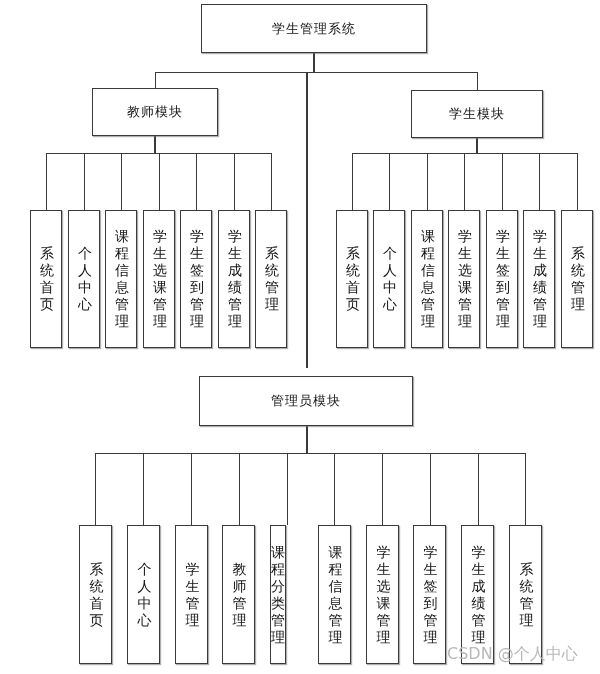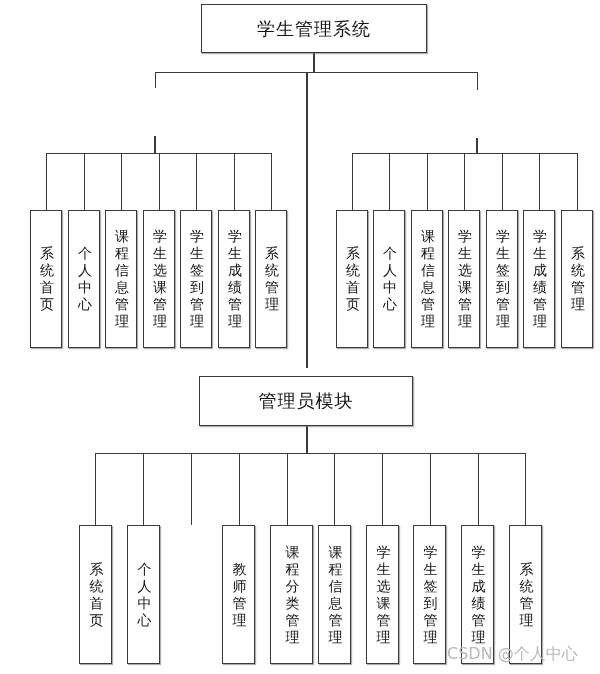--- a/index.html
+++ b/index.html
@@ -21,21 +21,21 @@
     position:absolute;
     box-sizing:border-box;
     background:#ffffff;
     border:1px solid #3a3a3a;
     box-shadow:1px 1px 1px rgba(110,110,110,0.55);
     display:flex;
     align-items:center;
     justify-content:center;
     color:#141414;
   }
-  .module { font-size:18px; letter-spacing:1px; }
+  .module { font-size:13px; letter-spacing:1px; }
   .leaf   { font-size:14px; }
   .vtext {
     display:block;
     width:16px;
     word-break:break-all;
     text-align:right;
     line-height:17px;
   }
   .watermark {
     position:absolute;
@@ -86,20 +86,26 @@
   <div class="line" style="left:287px;top:453px;width:1px;height:72px"></div>
   <div class="line" style="left:334px;top:453px;width:1px;height:72px"></div>
   <div class="line" style="left:382px;top:453px;width:1px;height:72px"></div>
   <div class="line" style="left:430px;top:453px;width:1px;height:72px"></div>
   <div class="line" style="left:478px;top:453px;width:1px;height:72px"></div>
   <div class="line" style="left:525px;top:453px;width:1px;height:72px"></div>
 
   <div class="node module" style="left:201px;top:4px;width:226px;height:49px">
     <span>学生管理系统</span>
   </div>
+  <div class="node module" style="left:92px;top:88px;width:126px;height:48px">
+    <span>教师模块</span>
+  </div>
+  <div class="node module" style="left:411px;top:90px;width:132px;height:48px">
+    <span>学生模块</span>
+  </div>
   <div class="node module" style="left:199px;top:376px;width:214px;height:50px">
     <span>管理员模块</span>
   </div>
 
   <div class="node leaf" style="left:30px;top:210px;width:32px;height:138px">
       <span class="vtext">系统首页</span>
     </div>
   <div class="node leaf" style="left:68px;top:210px;width:32px;height:138px">
       <span class="vtext">个人中心</span>
     </div>
@@ -140,24 +146,27 @@
   <div class="node leaf" style="left:561px;top:210px;width:32px;height:138px">
       <span class="vtext">系统管理</span>
     </div>
 
   <div class="node leaf" style="left:79px;top:525px;width:33px;height:139px">
       <span class="vtext">系统首页</span>
     </div>
   <div class="node leaf" style="left:127px;top:525px;width:33px;height:139px">
       <span class="vtext">个人中心</span>
     </div>
+  <div class="node leaf" style="left:175px;top:525px;width:33px;height:139px">
+      <span class="vtext">学生管理</span>
+    </div>
   <div class="node leaf" style="left:222px;top:525px;width:33px;height:139px">
       <span class="vtext">教师管理</span>
     </div>
-  <div class="node leaf" style="left:270px;top:525px;width:43px;height:139px">
+  <div class="node leaf" style="left:270px;top:525px;width:16px;height:139px">
       <span class="vtext">课程分类管理</span>
     </div>
   <div class="node leaf" style="left:318px;top:525px;width:33px;height:139px">
       <span class="vtext">课程信息管理</span>
     </div>
   <div class="node leaf" style="left:366px;top:525px;width:33px;height:139px">
       <span class="vtext">学生选课管理</span>
     </div>
   <div class="node leaf" style="left:413px;top:525px;width:33px;height:139px">
       <span class="vtext">学生签到管理</span>

